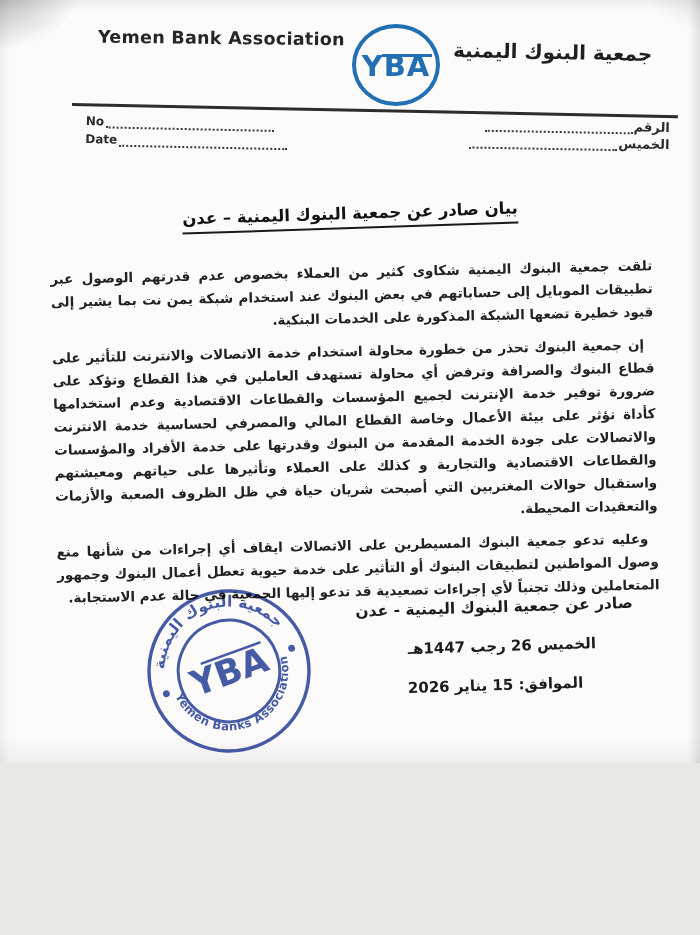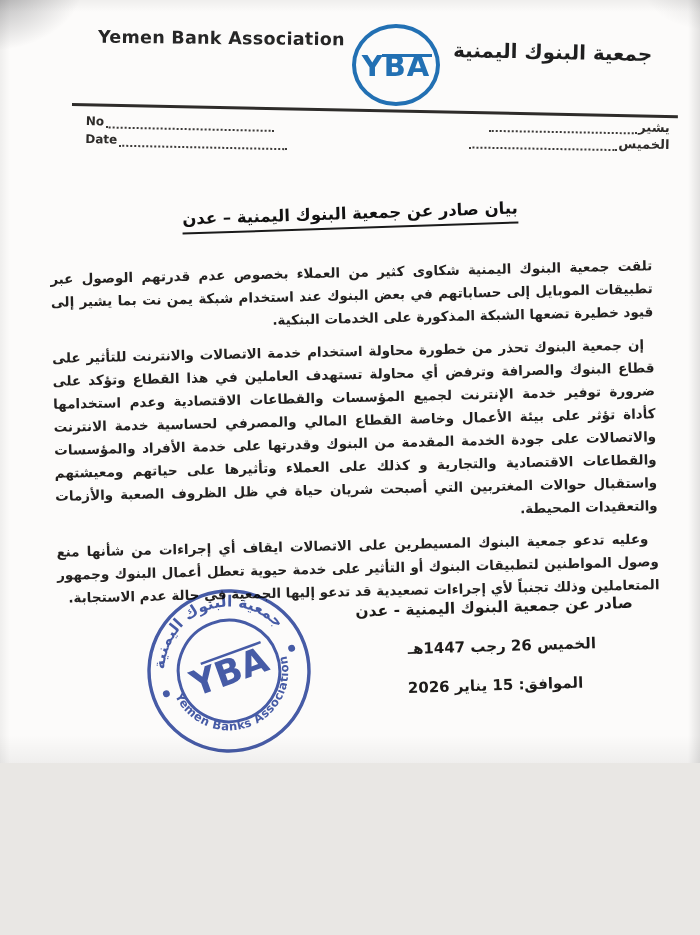--- a/index.html
+++ b/index.html
@@ -82,21 +82,21 @@
       <span class="dots"></span>
     </div>
     <div class="row">
       <span>Date</span>
       <span class="dots"></span>
     </div>
   </div>
 
   <div class="refs-right">
     <div class="row">
-      <span>يشير</span>
+      <span>الرقم</span>
       <span class="dots"></span>
     </div>
     <div class="row">
       <span>الخميس</span>
       <span class="dots"></span>
     </div>
   </div>
 
   <div class="stmt-title">
     <span>بيان صادر عن جمعية البنوك اليمنية – عدن</span>

